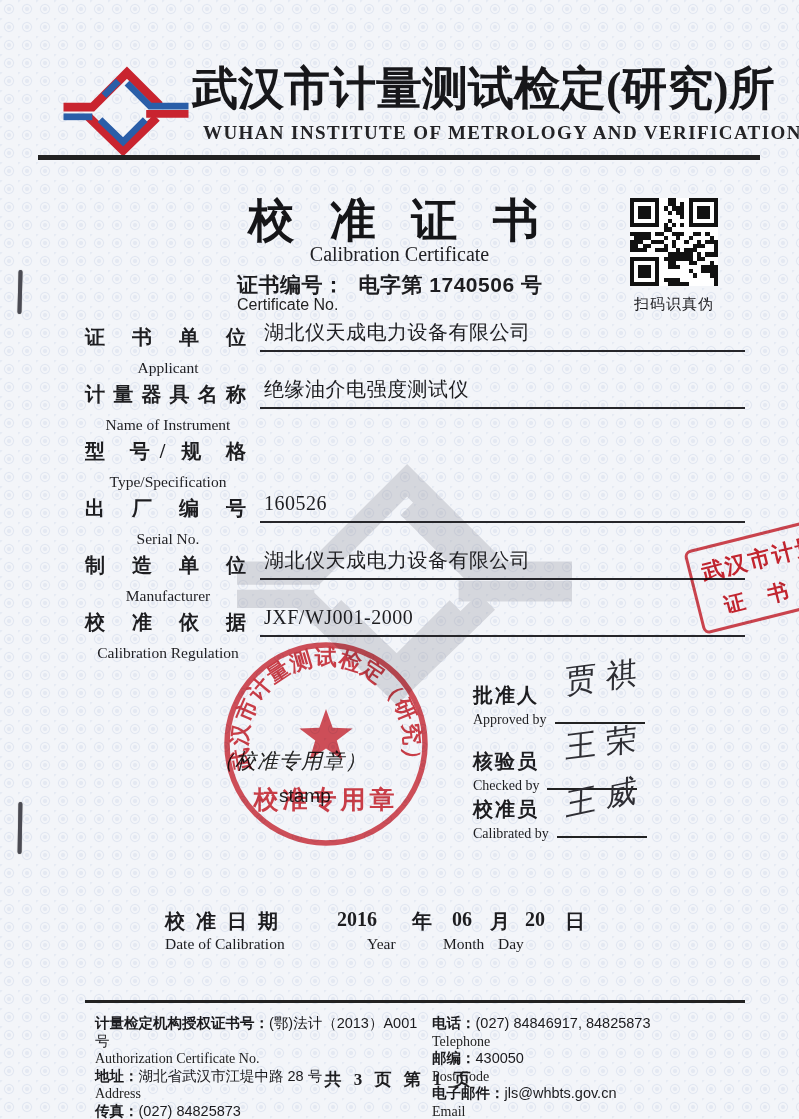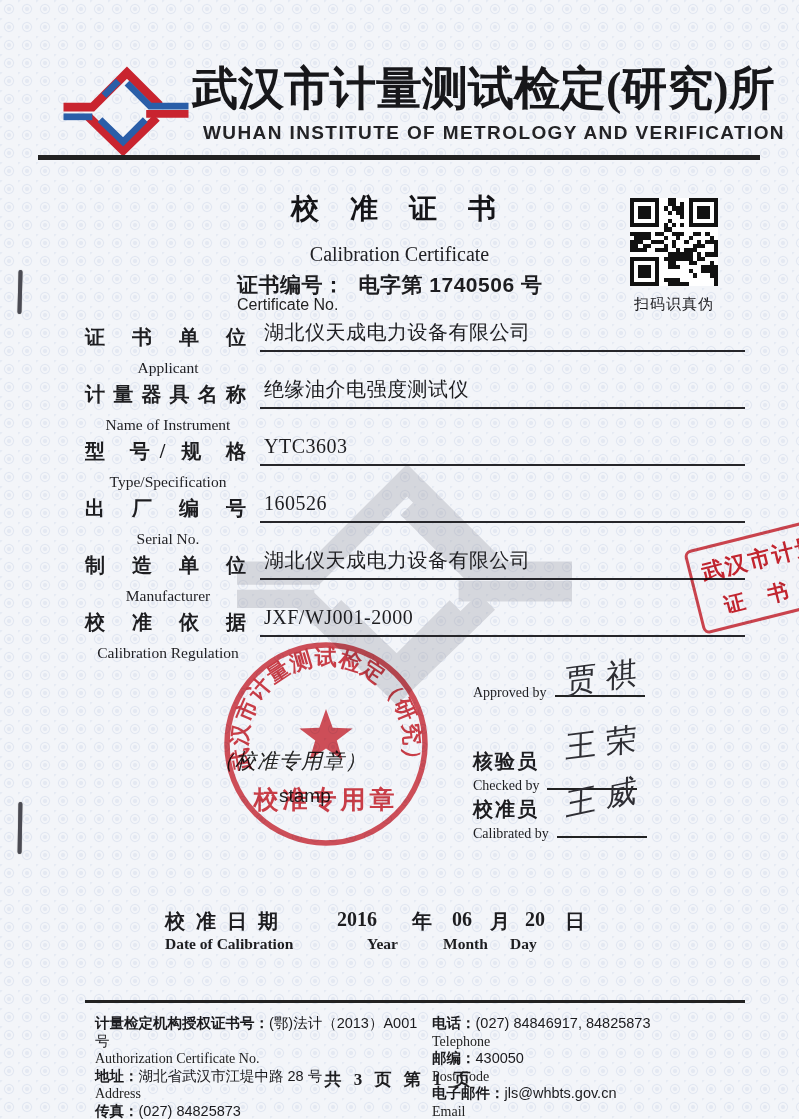--- a/index.html
+++ b/index.html
@@ -23,28 +23,28 @@
   
   .header { position:absolute; top:60px; left:40px; width:720px; height:100px; }
   .logo { position:absolute; left:22px; top:2px; }
   .inst-cn {
     position:absolute; left:152px; top:-2px; width:568px;
     font-size:46px; font-weight:bold; letter-spacing:0px; color:#17171a;
     white-space:nowrap; font-family:"Liberation Serif","DejaVu Serif",serif;
   }
   .inst-en {
     position:absolute; left:163px; top:62px; width:560px;
-    font-family:Liberation Sans, sans-serif;
+    font-family:Liberation Serif, serif;
     font-size:19px; font-weight:bold; letter-spacing:1.4px; color:#232326; white-space:nowrap;
   }
   .rule { position:absolute; top:155px; left:38px; width:722px; height:5px; background:#222; }
 
   
   .doc-title { position:absolute; top:190px; left:0; width:799px; text-align:center;
-    font-size:28px; font-weight:bold; letter-spacing:12px; color:#151518; }
+    font-size:46px; font-weight:bold; letter-spacing:12px; color:#151518; }
   .doc-title-en { position:absolute; top:243px; left:0; width:799px; text-align:center;
     font-size:20px; color:#202024; }
   .certno { position:absolute; top:271px; left:237px; font-size:21px; font-weight:bold;
     font-family:"Liberation Sans","DejaVu Sans",sans-serif; letter-spacing:.5px; }
   .certno .val { font-weight:bold; margin-left:14px; }
   .certno-en { position:absolute; top:296px; left:237px; font-size:16px;
     font-family:"Liberation Sans","DejaVu Sans",sans-serif; color:#222; }
 
   
   .qr-wrap { position:absolute; top:198px; left:619px; width:110px; text-align:center; }
@@ -89,25 +89,25 @@
   .sig-row .line { display:inline-block; width:90px; border-bottom:2px solid #222;
     height:12px; margin-left:8px; }
   .sig-name { position:absolute; left:92px; top:-26px; font-size:31px; color:#2e2e34;
     transform:rotate(-7deg) skewX(-8deg); letter-spacing:10px; white-space:nowrap;
     font-family:"DejaVu Serif",serif; }
   .sig-name.n3 { transform:rotate(-12deg) skewX(-14deg); top:-20px; }
 
   
   .date-row { position:absolute; top:908px; left:0; width:799px; height:50px; font-weight:600; }
   .date-row .part { position:absolute; top:0; font-size:20px; white-space:nowrap; }
-  .date-row .den { position:absolute; top:27px; font-size:15.5px; font-weight:bold; white-space:nowrap; }
+  .date-row .den { position:absolute; top:27px; font-size:15.5px; font-weight:normal; white-space:nowrap; }
   .dl  { left:165px; letter-spacing:3px; }
   .dy  { left:337px; } .dyu { left:412px; } .dm { left:452px; } .dmu { left:490px; }
   .dd  { left:525px; } .ddu { left:565px; }
-  .del { left:165px; } .dey { left:367px; } .dem { left:424px;margin-left:19px; } .ded { left:498px;margin-left:12px; }
+  .del { left:165px; } .dey { left:367px; } .dem { left:424px;margin-left:19px; } .ded { left:498px; }
 
   
   .footer-rule { position:absolute; top:1000px; left:85px; width:660px; height:2.5px; background:#222; }
   .fcol { position:absolute; top:1015px; font-size:14.5px; line-height:17.5px;
     font-family:"Liberation Sans","DejaVu Sans",sans-serif; color:#1b1b1e; }
   .fcol.left { left:95px; width:330px; }
   .fcol.right { left:432px; width:330px; }
   .fcol .lab { font-weight:bold; }
   .fcol .en { font-weight:normal; font-family:"Liberation Serif","DejaVu Serif",serif; font-size:14px; color:#222; }
   .page-num { position:absolute; top:1068px; left:0; width:799px; text-align:center;
@@ -322,23 +322,20 @@
       </div>
     <div class="f-value">
         <span class="v">绝缘油介电强度测试仪</span>
       </div>
   </div>
   <div class="field" style="top:434px">
     <div class="f-label">
         <span class="cn">型 号/ 规 格</span>
         <span class="en">Type/Specification</span>
       </div>
-    <div class="f-value">
-        <span class="v">YTC3603</span>
-      </div>
   </div>
   <div class="field" style="top:491px">
     <div class="f-label">
         <span class="cn">出 厂 编 号</span>
         <span class="en">Serial No.</span>
       </div>
     <div class="f-value">
         <span class="v">160526</span>
       </div>
   </div>
@@ -375,20 +372,21 @@
       <text x="106" y="170" text-anchor="middle" fill="#cf2e38" font-size="25" font-weight="bold" letter-spacing="4">校准专用章</text>
     </svg>
   </div>
 
   <div class="edge-stamp">
     <div class="l1">武汉市计量测</div>
     <div class="l2">证 书 骑</div>
   </div>
 
   <div class="sig-row" style="top:682px">
+    <div class="cn">批准人</div>
     <div class="en-line"><span>Approved by</span><span class="line"></span></div>
     <div class="sig-name">贾祺</div>
   </div>
   <div class="sig-row" style="top:748px">
     <div class="cn">核验员</div>
     <div class="en-line"><span>Checked by</span><span class="line"></span></div>
     <div class="sig-name">王荣</div>
   </div>
   <div class="sig-row" style="top:796px">
     <div class="cn">校准员</div>

